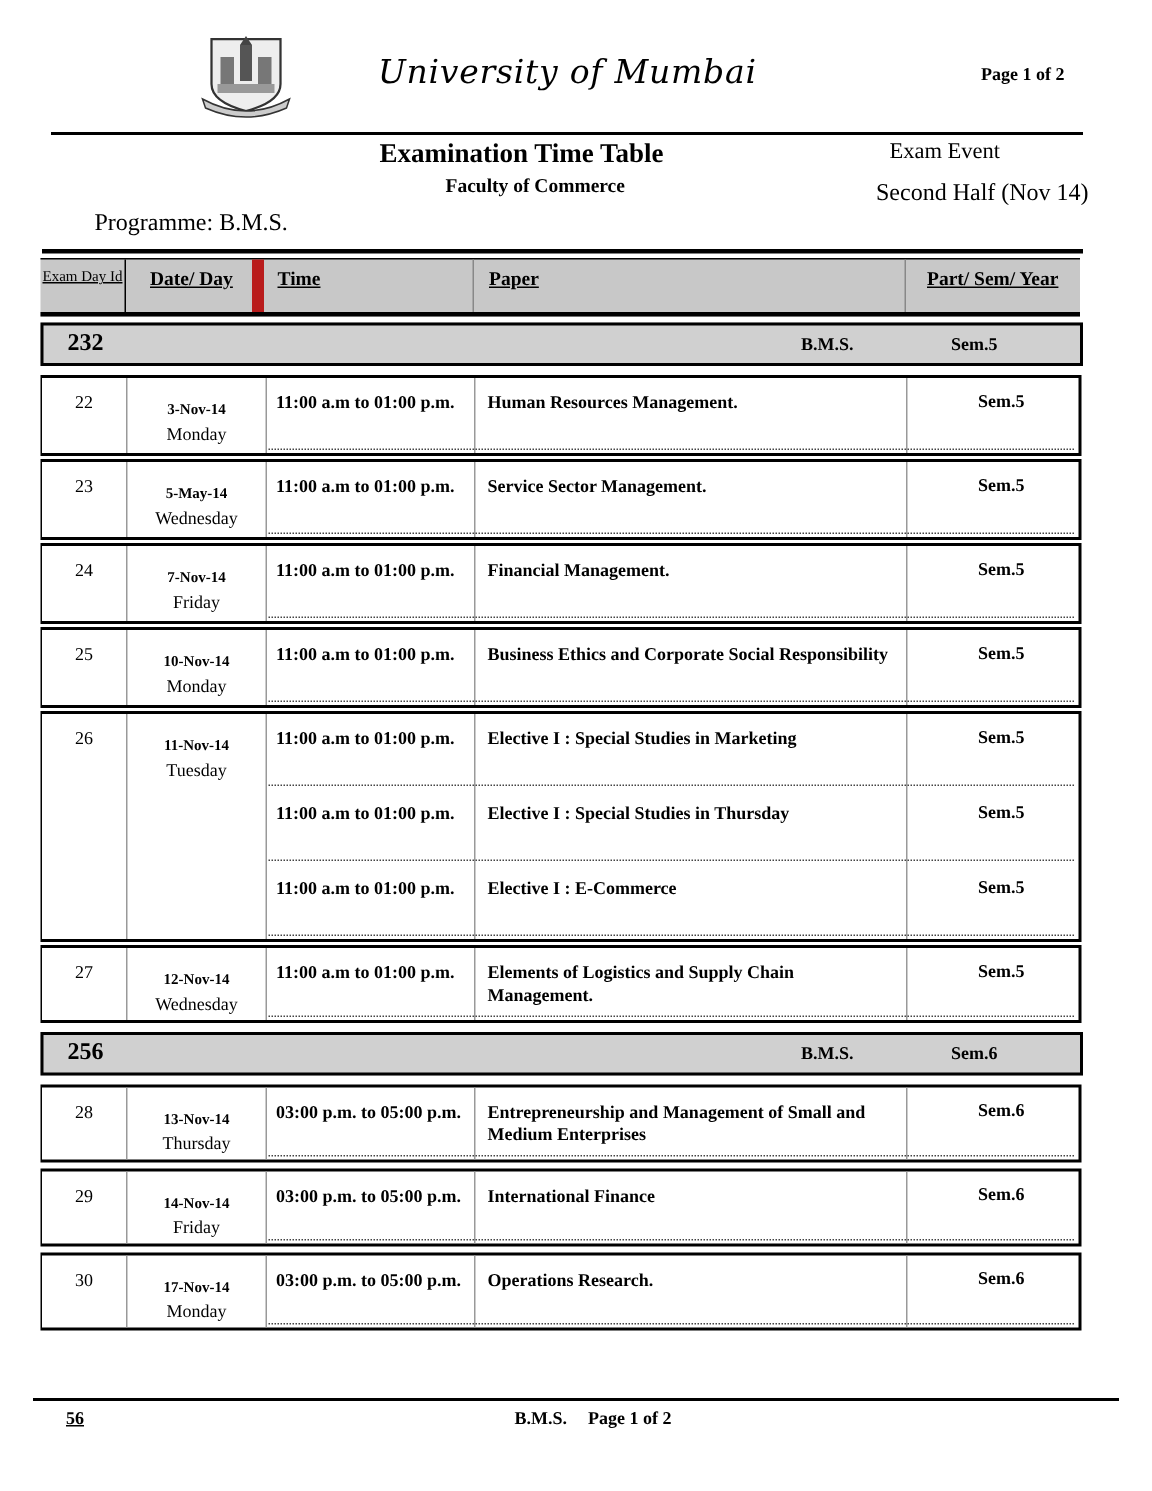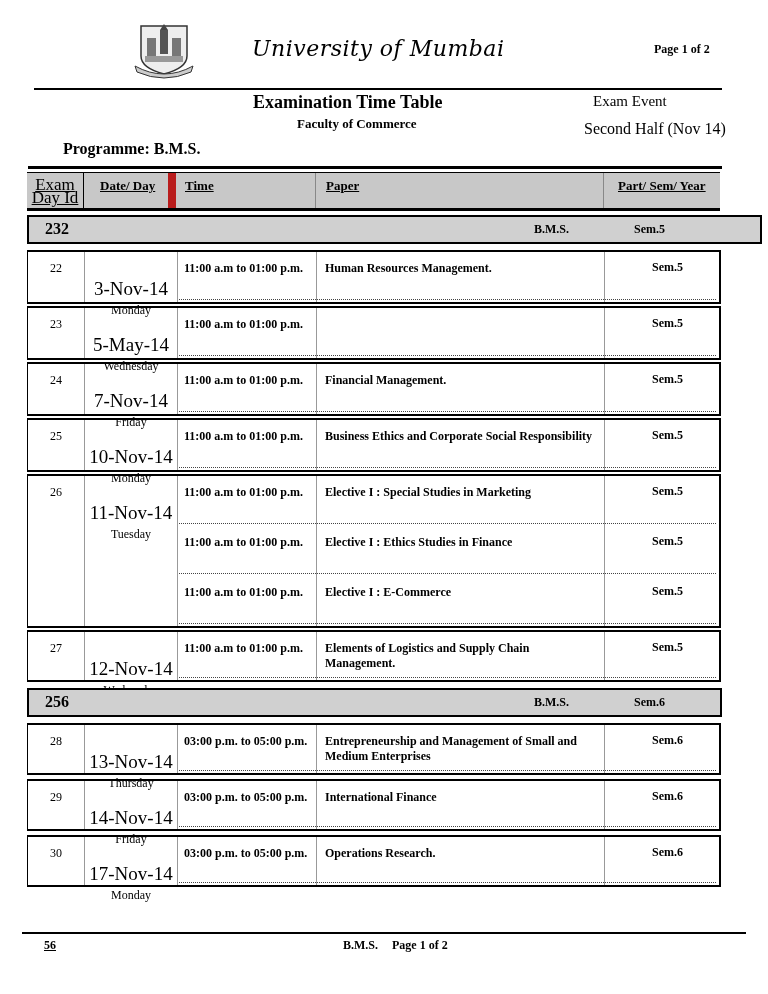--- a/index.html
+++ b/index.html
@@ -7,41 +7,41 @@
          font-family: "Liberation Serif", "DejaVu Serif", serif; color: #000; }
   .abs { position: absolute; }
   .logo { left: 133px; top: 22px; width: 62px; height: 58px; }
   .uni-title { left: 252px; top: 36px; font-family: "DejaVu Serif", serif; font-size: 22px; letter-spacing: 0.5px; font-style: italic; text-align: right; }
   .page-top { left: 654px; top: 42px; font-size: 12px; font-weight: bold; }
   .hr-top { left: 34px; top: 88px; width: 688px; height: 0; border-top: 2px solid #000; }
   .exam-title { left: 253px; top: 92px; font-size: 18px; font-weight: bold; }
   .faculty { left: 297px; top: 116px; font-size: 13px; font-weight: bold; }
   .exam-event { left: 593px; top: 93px; font-size: 15px; }
   .event-name { left: 559px; top: 120px; font-size: 16px; font-weight: normal; margin-left: 25px; }
-  .programme { left: 63px; top: 140px; font-size: 16px; font-weight: bold; }
+  .programme { left: 63px; top: 140px; font-size: 16px; font-weight: normal; }
   .hr-prog { left: 28px; top: 166px; width: 694px; border-top: 3px solid #000; }
 
   .hdr { left: 27px; top: 172px; width: 693px; height: 35px; background: #c8c8c8; border-bottom: 3px solid #000; border-top: 1px solid #000; display: flex; }
   .hdr > div { font-size: 12px; text-decoration: underline; padding-top: 5px; box-sizing: border-box; }
-  .hdr .c1 { width: 57px; text-align: center; font-size: 17px; line-height: 13px; padding-top: 5px; border-right: 1px solid #000; }
+  .hdr .c1 { width: 57px; text-align: center; font-size: 10px; line-height: 13px; padding-top: 5px; border-right: 1px solid #000; }
   .hdr .c2 { width: 92px; padding-left: 16px; font-weight: bold; font-size: 13px; border-right: 8px solid #b91c1c; }
   .hdr .c3 { width: 140px; padding-left: 9px; font-weight: bold; font-size: 13px; border-right: 1px solid #888; }
   .hdr .c4 { width: 288px; padding-left: 10px; font-weight: bold; font-size: 13px; border-right: 1px solid #888; }
   .hdr .c5 { flex: 1; padding-left: 14px; font-weight: bold; font-size: 13px; }
 
   .group { left: 27px; width: 691px; height: 25px; background: #d0d0d0; border: 2px solid #000; }
   .group .gid { position: absolute; left: 16px; top: 3px; font-size: 16px; font-weight: bold; }
   .group .gprog { position: absolute; left: 505px; top: 5px; font-size: 12px; font-weight: bold; }
   .group .gsem { position: absolute; left: 605px; top: 5px; font-size: 12px; font-weight: bold; }
 
   .row { left: 27px; width: 691px; border: 2px solid #000; border-left-width: 1px; box-sizing: content-box; }
   .row .col { position: absolute; top: 0; bottom: 0; }
   .row .cid { left: 0; width: 56px; text-align: center; font-size: 12px; padding-top: 9px; border-right: 1px solid #999; }
   .row .cdate { left: 57px; width: 92px; text-align: center; border-right: 1px solid #999; }
-  .row .cdate .d { font-size: 19px; font-weight: normal; margin-top: 26px; }
+  .row .cdate .d { font-size: 10px; font-weight: bold; margin-top: 16px; }
   .row .cdate .w { font-size: 12px; margin-top: 3px; }
   .row .csess { left: 150px; right: 0; }
   .sess { position: relative; height: 50px; }
   .sess .t { position: absolute; left: 6px; top: 9px; font-size: 12px; font-weight: bold; }
   .sess .p { position: absolute; left: 147px; top: 9px; width: 275px; font-size: 12px; font-weight: bold; line-height: 15px; }
   .sess .s { position: absolute; left: 474px; top: 8px; font-size: 12px; font-weight: bold; }
   .sess .vl1 { position: absolute; left: 138px; top: 0; bottom: 0; border-left: 1px solid #999; }
   .sess .vl2 { position: absolute; left: 426px; top: 0; bottom: 0; border-left: 1px solid #999; }
   .sess .dash { position: absolute; left: 1px; right: 3px; bottom: 2px; border-bottom: 1px dotted #444; }
 
@@ -75,21 +75,21 @@
 <div class="abs hr-prog"></div>
 
 <div class="abs hdr">
   <div class="c1">Exam Day Id</div>
   <div class="c2">Date/ Day</div>
   <div class="c3">Time</div>
   <div class="c4">Paper</div>
   <div class="c5">Part/ Sem/ Year</div>
 </div>
 
-<div class="abs group" style="top:215px;padding-left:40px;">
+<div class="abs group" style="top:215px;">
   <span class="gid">232</span>
   <span class="gprog">B.M.S.</span>
   <span class="gsem">Sem.5</span>
 </div>
 
 <div class="abs row" style="top:250px;height:50px;">
   <div class="col cid">22</div>
   <div class="col cdate">
     <div class="d">3-Nov-14</div>
     <div class="w">Monday</div>
@@ -109,20 +109,21 @@
 <div class="abs row" style="top:306px;height:50px;">
   <div class="col cid">23</div>
   <div class="col cdate">
     <div class="d">5-May-14</div>
     <div class="w">Wednesday</div>
   </div>
   <div class="col csess">
     <div class="sess">
       <span class="t">11:00 a.m to 01:00 p.m.</span>
       <span class="vl1"></span>
+      <span class="p">Service Sector Management.</span>
       <span class="vl2"></span>
       <span class="s">Sem.5</span>
       <span class="dash"></span>
     </div>
   </div>
 </div>
 
 <div class="abs row" style="top:362px;height:50px;">
   <div class="col cid">24</div>
   <div class="col cdate">
@@ -170,21 +171,21 @@
       <span class="t">11:00 a.m to 01:00 p.m.</span>
       <span class="vl1"></span>
       <span class="p">Elective I : Special Studies in Marketing</span>
       <span class="vl2"></span>
       <span class="s">Sem.5</span>
       <span class="dash"></span>
     </div>
     <div class="sess">
       <span class="t">11:00 a.m to 01:00 p.m.</span>
       <span class="vl1"></span>
-      <span class="p">Elective I : Ethics Studies in Finance</span>
+      <span class="p">Elective I : Special Studies in Thursday</span>
       <span class="vl2"></span>
       <span class="s">Sem.5</span>
       <span class="dash"></span>
     </div>
     <div class="sess">
       <span class="t">11:00 a.m to 01:00 p.m.</span>
       <span class="vl1"></span>
       <span class="p">Elective I : E-Commerce</span>
       <span class="vl2"></span>
       <span class="s">Sem.5</span>

